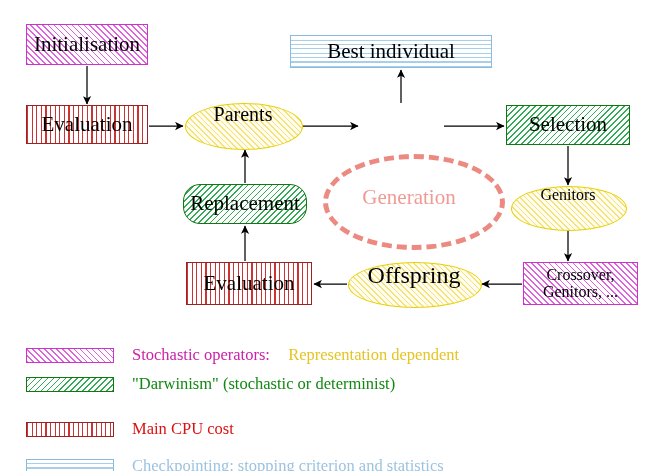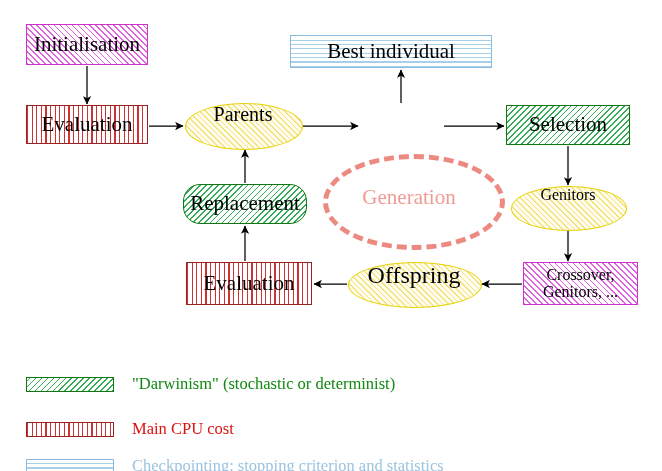--- a/index.html
+++ b/index.html
@@ -140,20 +140,28 @@
     <span>Evaluation</span>
   </div>
 
   <div class="ellipse" style="left:348px;top:262px;width:132px;height:44px;font-size:24px;">
     <div class="ebg"></div>
     <span>Offspring</span>
   </div>
 
   <div id="legend">
 
+    <div class="lg-row" style="top:6px;">
+      <div class="lg-sw hatch-magenta"></div>
+      <div class="lg-tx">
+        <span class="c-mag">Stochastic operators:</span>
+        <span style="display:inline-block;width:10px;"></span>
+        <span class="c-yel">Representation dependent</span>
+      </div>
+    </div>
 
     <div class="lg-row" style="top:35px;">
       <div class="lg-sw hatch-green"></div>
       <div class="lg-tx c-grn">"Darwinism" (stochastic or determinist)</div>
     </div>
 
     <div class="lg-row" style="top:64px;margin-top:16px;">
       <div class="lg-sw hatch-red"></div>
       <div class="lg-tx c-red">Main CPU cost</div>
     </div>

